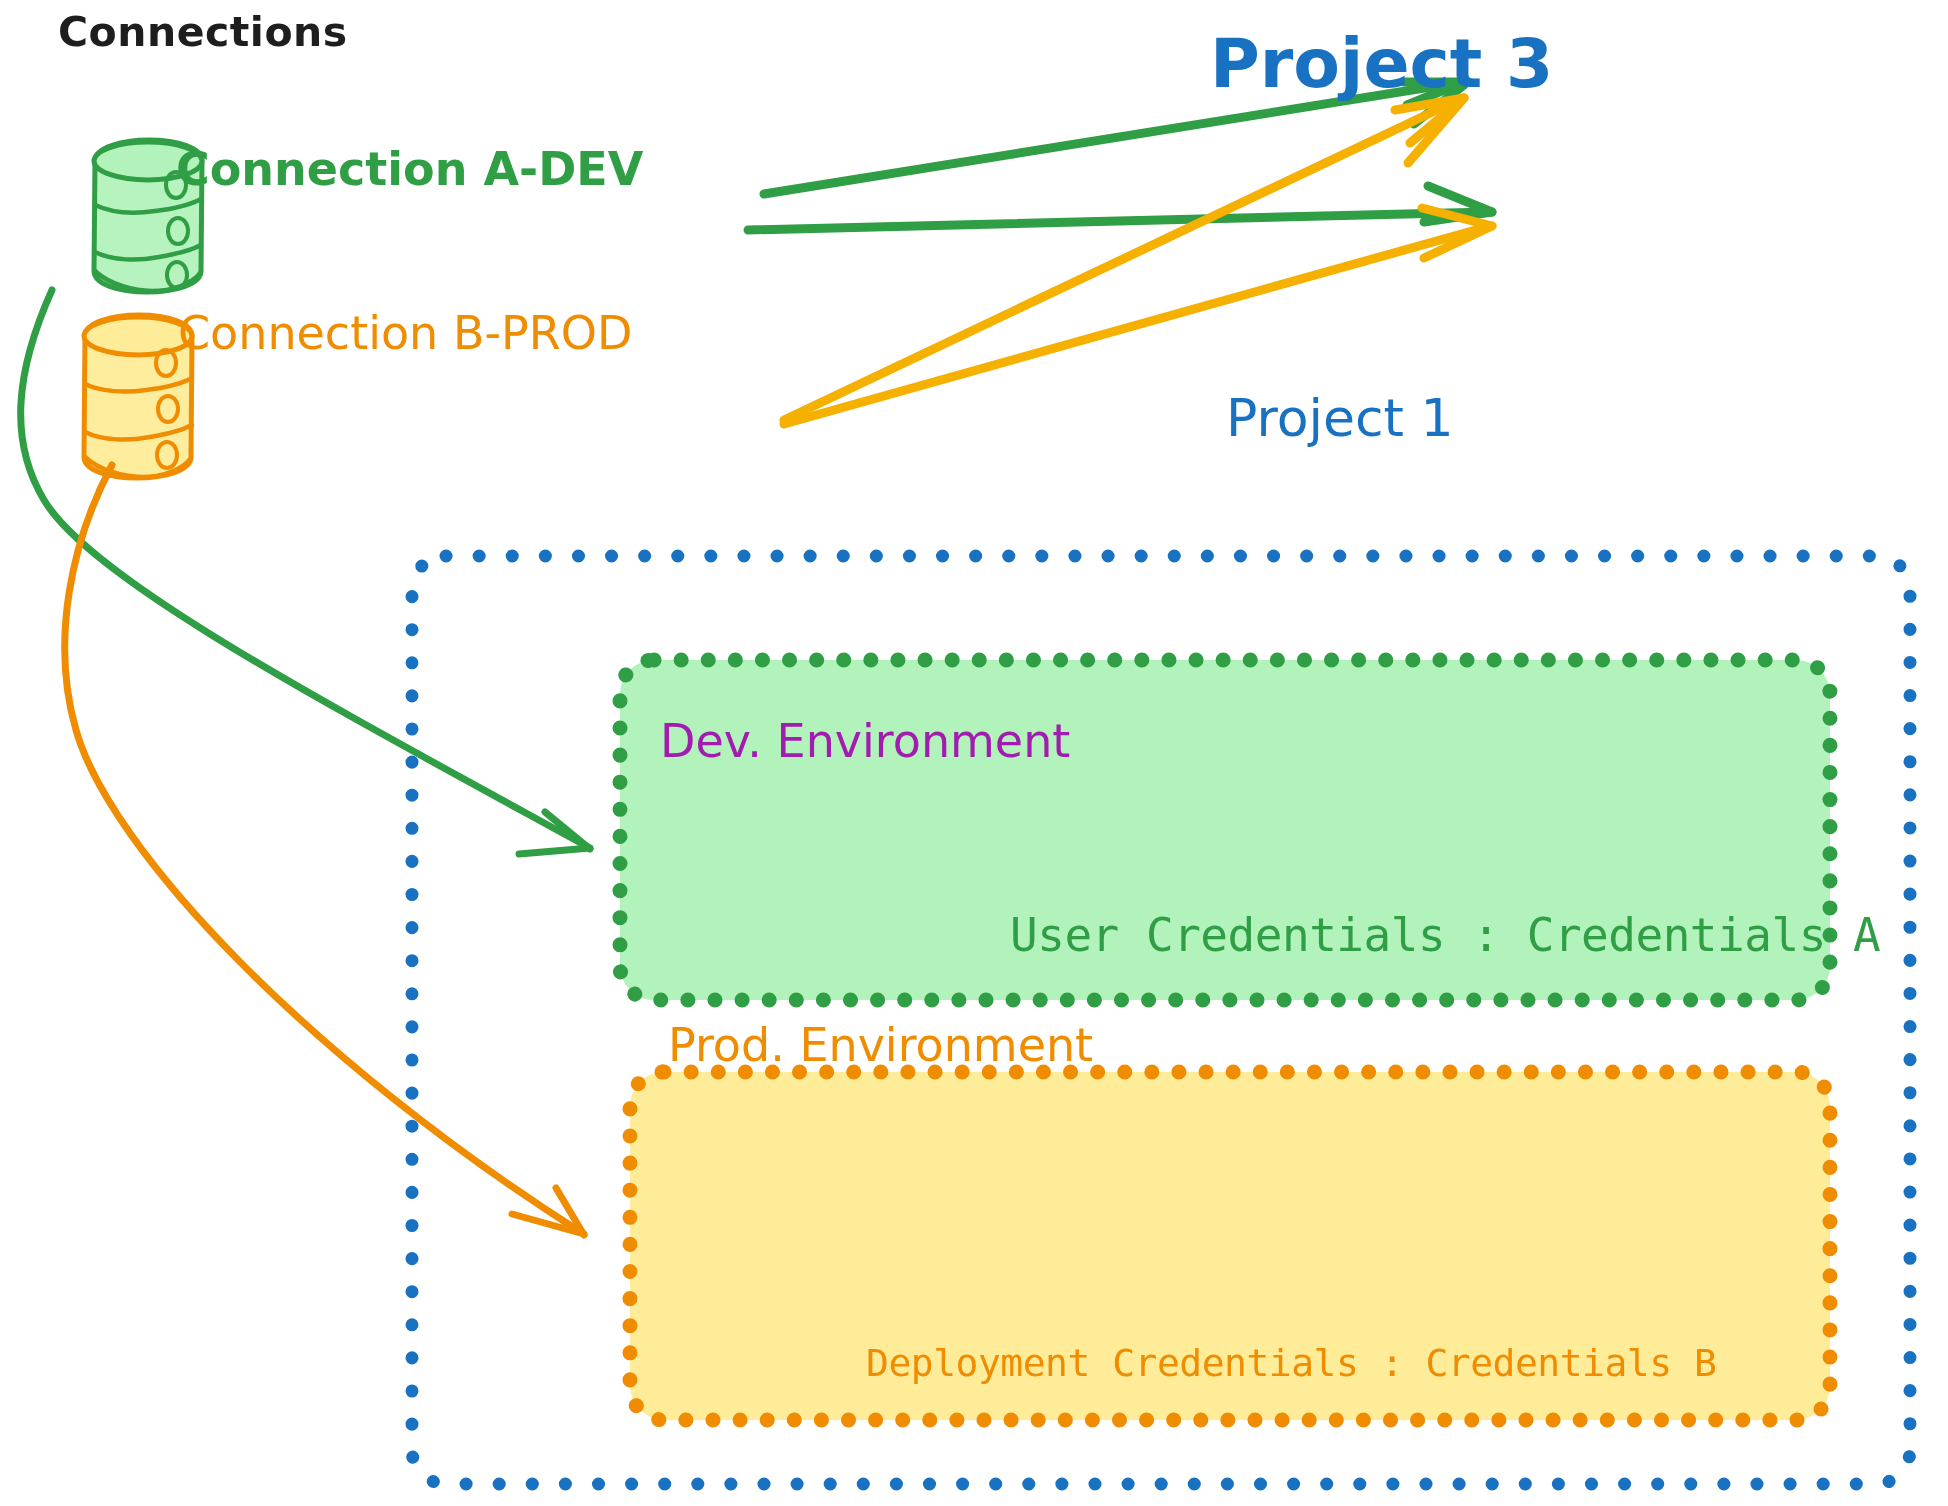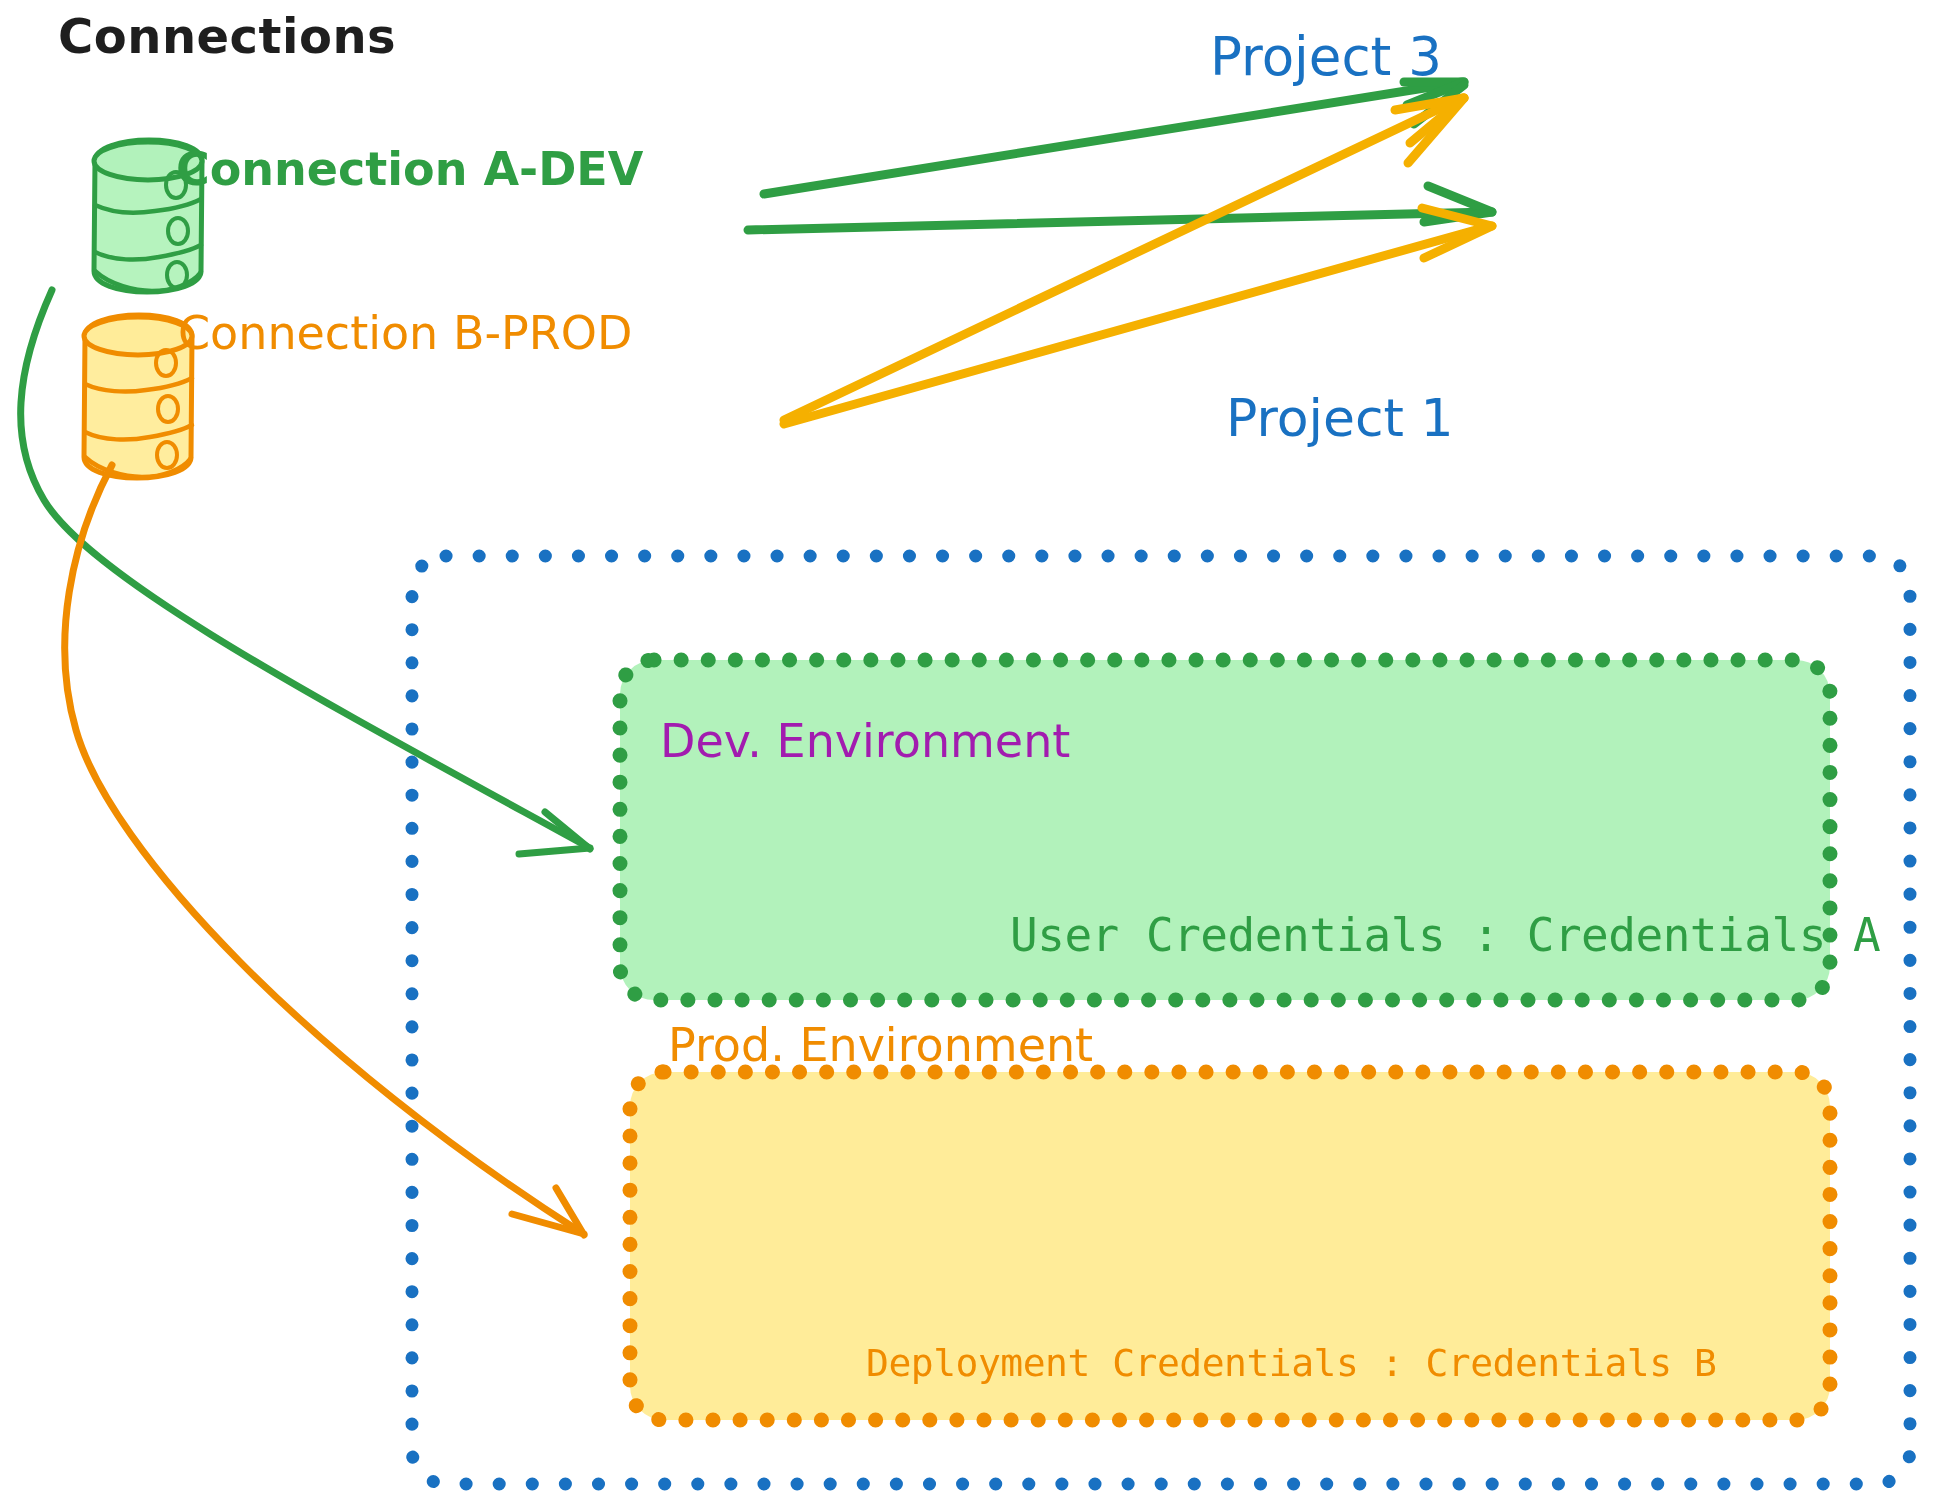--- a/index.html
+++ b/index.html
@@ -25,21 +25,21 @@
   }
   .lbl {
     position: absolute;
     white-space: nowrap;
     line-height: 1;
     font-family: "DejaVu Sans", sans-serif;
   }
   #title-connections {
     left: 58px;
     top: 12px;
-    font-size: 48px;
+    font-size: 41px;
     font-weight: 600;
     color: #1e1e1e;
     letter-spacing: 0.5px;
   }
   #label-conn-a {
     left: 176px;
     top: 146px;
     font-size: 46px;
     font-weight: 700;
     color: #2f9e44;
@@ -47,22 +47,22 @@
   #label-conn-b {
     left: 178px;
     top: 310px;
     font-size: 46px;
     font-weight: 500;
     color: #f08c00;
   }
   #label-project-3 {
     left: 1210px;
     top: 30px;
-    font-size: 53px;
-    font-weight: 400;
+    font-size: 68px;
+    font-weight: 700;
     color: #1971c2;
   }
   #label-project-2 {
     left: 1210px;
     top: 172px;
     font-size: 52px;
     font-weight: 500;
     color: #1971c2;
   }
   #label-project-1 {

